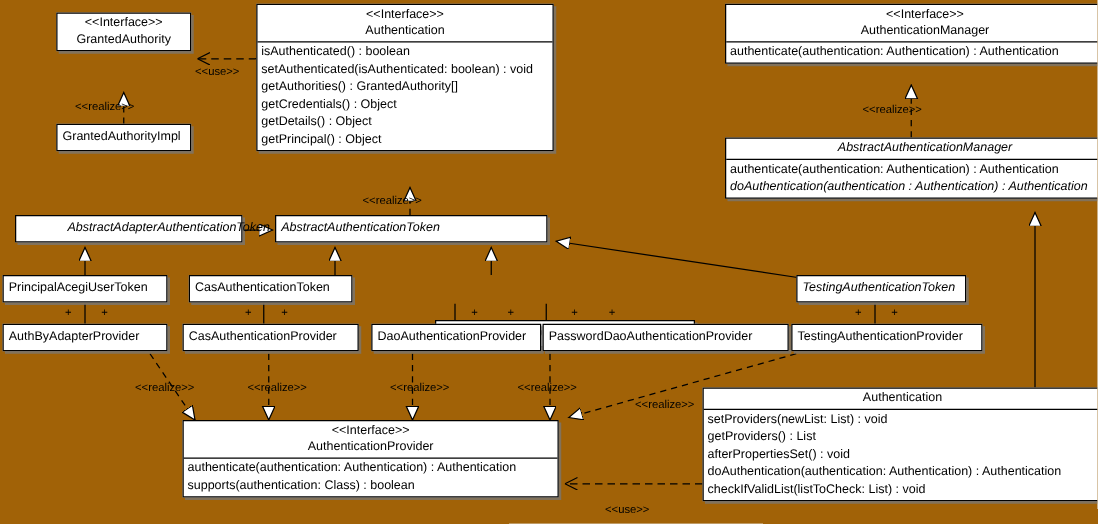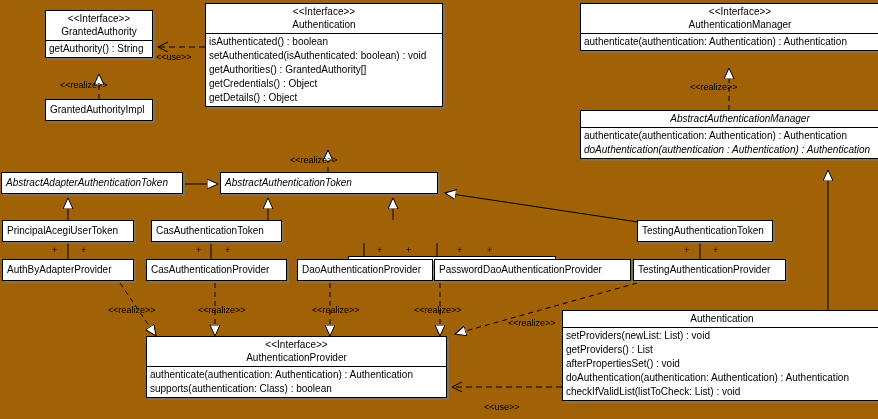--- a/index.html
+++ b/index.html
@@ -193,40 +193,38 @@
     <g>
       <path d="M 562,387 L 452,387" stroke="#000000" stroke-width="1" fill="none" stroke-dasharray="6,4" marker-end="url(#open-arrow)"></path>
     </g>
   </svg>
 
   <div class="uml-class" style="left:45px; top:10px; width:108px;">
     <div class="hdr">
       <span class="stereo">&lt;&lt;Interface&gt;&gt;</span>
       <span class="cname">GrantedAuthority</span>
     </div>
-    <div class="compartment">
-      <span class="member">getAuthority() : String</span>
-    </div>
   </div>
 
   <div class="uml-class" style="left:45px; top:99px; width:108px;">
     <span class="simple-name">GrantedAuthorityImpl</span>
   </div>
 
   <div class="uml-class" style="left:205px; top:3px; width:238px;">
     <div class="hdr">
       <span class="stereo">&lt;&lt;Interface&gt;&gt;</span>
       <span class="cname">Authentication</span>
     </div>
     <div class="compartment">
       <span class="member">isAuthenticated() : boolean</span>
       <span class="member">setAuthenticated(isAuthenticated: boolean) : void</span>
       <span class="member">getAuthorities() : GrantedAuthority[]</span>
       <span class="member">getCredentials() : Object</span>
       <span class="member">getDetails() : Object</span>
+      <span class="member">getPrincipal() : Object</span>
     </div>
   </div>
 
   <div class="uml-class" style="left:580px; top:3px; width:320px;">
     <div class="hdr">
       <span class="stereo">&lt;&lt;Interface&gt;&gt;</span>
       <span class="cname">AuthenticationManager</span>
     </div>
     <div class="compartment">
       <span class="member">authenticate(authentication: Authentication) : Authentication</span>
@@ -236,41 +234,41 @@
   <div class="uml-class abstract" style="left:580px; top:110px; width:320px;">
     <div class="hdr">
       <span class="cname abstract-name">AbstractAuthenticationManager</span>
     </div>
     <div class="compartment">
       <span class="member">authenticate(authentication: Authentication) : Authentication</span>
       <span class="member italic">doAuthentication(authentication : Authentication) : Authentication</span>
     </div>
   </div>
 
-  <div class="uml-class" style="left:1px; top:172px; width:182px;">
+  <div class="uml-class" style="left:12px; top:172px; width:182px;padding-left:37px;">
     <span class="simple-name abstract-name">AbstractAdapterAuthenticationToken</span>
   </div>
 
   <div class="uml-class" style="left:220px; top:172px; width:218px;">
     <span class="simple-name abstract-name">AbstractAuthenticationToken</span>
   </div>
 
   <div class="uml-class" style="left:2px; top:220px; width:132px;">
     <span class="simple-name">PrincipalAcegiUserToken</span>
   </div>
 
   <div class="uml-class" style="left:151px; top:220px; width:131px;">
     <span class="simple-name">CasAuthenticationToken</span>
   </div>
 
   <div class="uml-class" style="left:348px; top:220px; width:208px;margin-top:36px;">
     <span class="simple-name">UsernamePasswordAuthenticationToken</span>
   </div>
 
-  <div class="uml-class" style="left:637px; top:220px; width:136px;">
+  <div class="uml-class" style="left:637px; top:220px; width:136px;font-style:italic;">
     <span class="simple-name">TestingAuthenticationToken</span>
   </div>
 
   <div class="uml-class" style="left:2px; top:259px; width:132px;">
     <span class="simple-name">AuthByAdapterProvider</span>
   </div>
 
   <div class="uml-class" style="left:297px; top:259px; width:136px;">
     <span class="simple-name">DaoAuthenticationProvider</span>
   </div>

